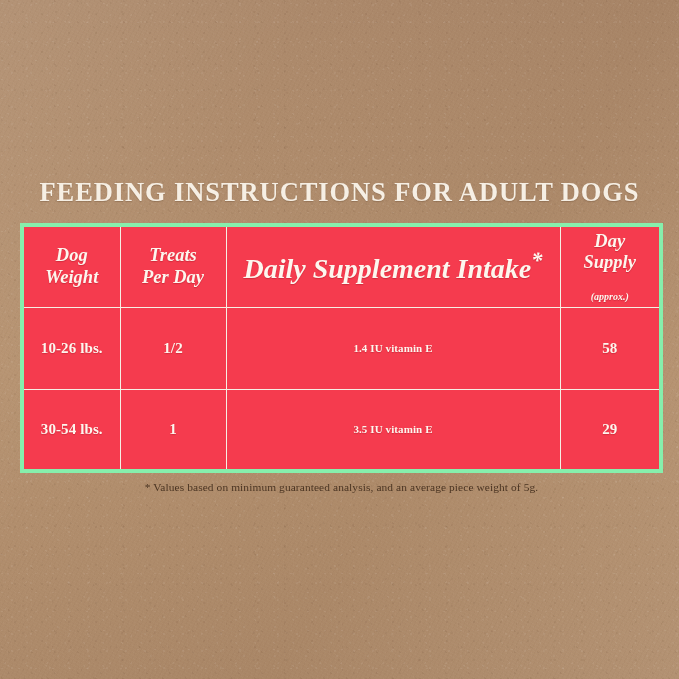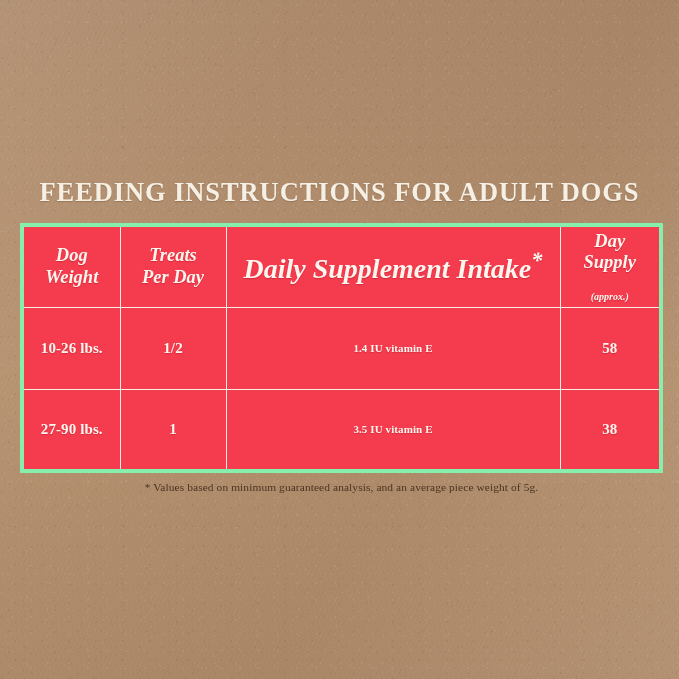--- a/index.html
+++ b/index.html
@@ -180,23 +180,23 @@
       </tr>
     </thead>
     <tbody>
       <tr>
         <td class="cell">10-26 lbs.</td>
         <td class="cell cell-num">1/2</td>
         <td class="cell cell-intake">1.4 IU vitamin E</td>
         <td class="cell cell-num">58</td>
       </tr>
       <tr>
-        <td class="cell">27-90 lbs.</td>
+        <td class="cell">30-54 lbs.</td>
         <td class="cell cell-num">1</td>
         <td class="cell cell-intake">3.5 IU vitamin E</td>
-        <td class="cell cell-num">38</td>
+        <td class="cell cell-num">29</td>
       </tr>
     </tbody>
   </table>
 
   <div id="feeding-footnote">* Values based on minimum guaranteed analysis, and an average piece weight of 5g.</div>
 
 </div>
 
 </body></html>

